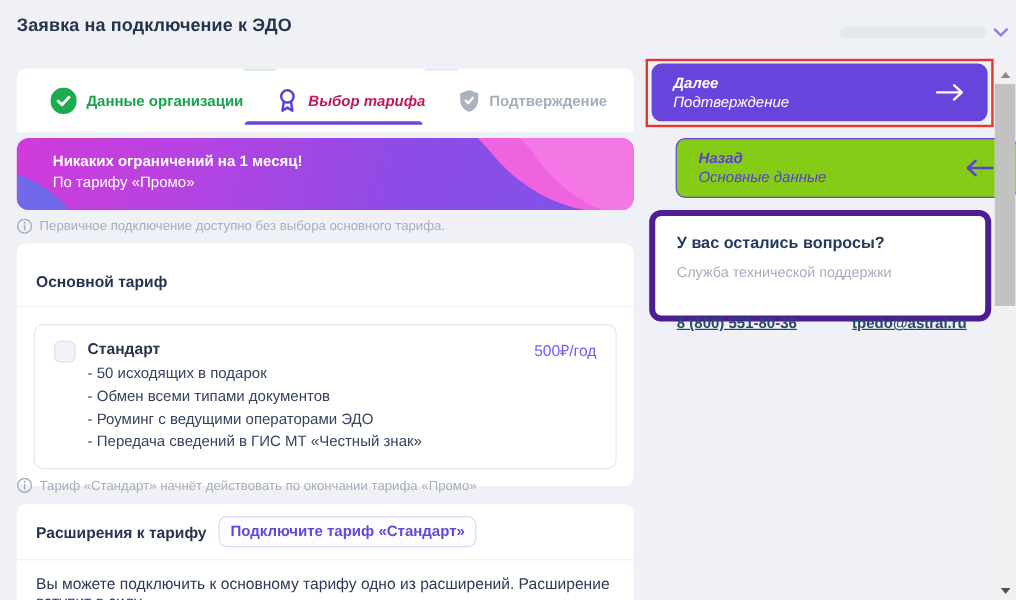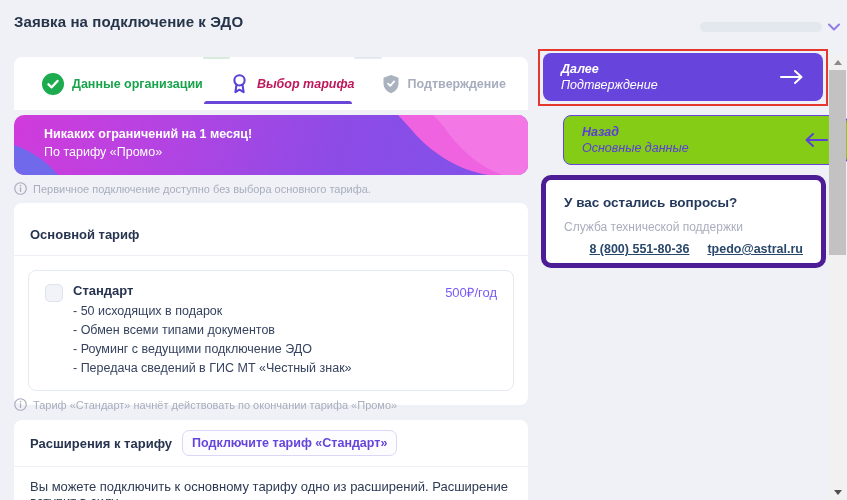--- a/index.html
+++ b/index.html
@@ -69,21 +69,21 @@
   .btn-back { left:541px; top:115px; width:285px; height:50px; background:#84cc16; border:1px solid #6745dc; color:#5b3fd6;margin-left:22px; }
   .btn-lines { display:flex; flex-direction:column; gap:2px; text-align:left; }
   .btn-line1 { font-size:12.5px; font-weight:700; }
   .btn-line2 { font-size:12.5px; font-weight:400; }
   .btn-next .btn-line1, .btn-next .btn-line2 { color:#ffffff; }
   .btn-back .btn-line1, .btn-back .btn-line2 { color:#5b3fd6; }
 
   .support-card { left:541px; top:175px; width:285px; height:93px; background:#fff; border:5px solid #4c1d95; border-radius:10px; padding:15px 18px; }
   .support-title { font-size:13.5px; font-weight:700; color:#24395b; }
   .support-sub { font-size:12px; color:#a8aebd; margin-top:10px; }
-  .support-links { margin-top:8px; display:flex; gap:18px;justify-content:flex-end; }
+  .support-links { margin-top:28px; display:flex; gap:46px; }
   .support-link { font-size:12.5px; font-weight:600; color:#29486b; text-decoration:underline; cursor:pointer; white-space:nowrap; }
 
   
   .scrollbar { left:829px; top:55px; width:17px; height:445px; background:#f1f1f1; }
   .scroll-btn { position:absolute; left:0; width:17px; height:15px; display:flex; align-items:center; justify-content:center; cursor:pointer; }
   .scroll-btn.up { top:0; }
   .scroll-btn.down { bottom:0; }
   .tri-up { width:0; height:0; border-left:4px solid transparent; border-right:4px solid transparent; border-bottom:5px solid #8a8a8a; }
   .tri-down { width:0; height:0; border-left:4px solid transparent; border-right:4px solid transparent; border-top:5px solid #505050; }
   .scroll-thumb { position:absolute; left:0; top:15px; width:17px; height:185px; background:#c2c2c2; cursor:pointer; }
@@ -163,21 +163,21 @@
 <div class="abs card main-card">
   <div class="card-head">Основной тариф</div>
   <div class="divider"></div>
   <div class="main-body">
     <div class="tariff-option">
       <div class="checkbox"></div>
       <div class="tariff-content">
         <div class="tariff-name">Стандарт</div>
         <div class="tariff-feature">- 50 исходящих в подарок</div>
         <div class="tariff-feature">- Обмен всеми типами документов</div>
-        <div class="tariff-feature">- Роуминг с ведущими подключение ЭДО</div>
+        <div class="tariff-feature">- Роуминг с ведущими операторами ЭДО</div>
         <div class="tariff-feature">- Передача сведений в ГИС МТ «Честный знак»</div>
       </div>
       <div class="tariff-price">500₽/год</div>
     </div>
   </div>
 </div>
 
 <div class="abs info-note info-note-2">
   <span style="display:flex">
     <svg width="13" height="13" viewBox="0 0 14 14">

